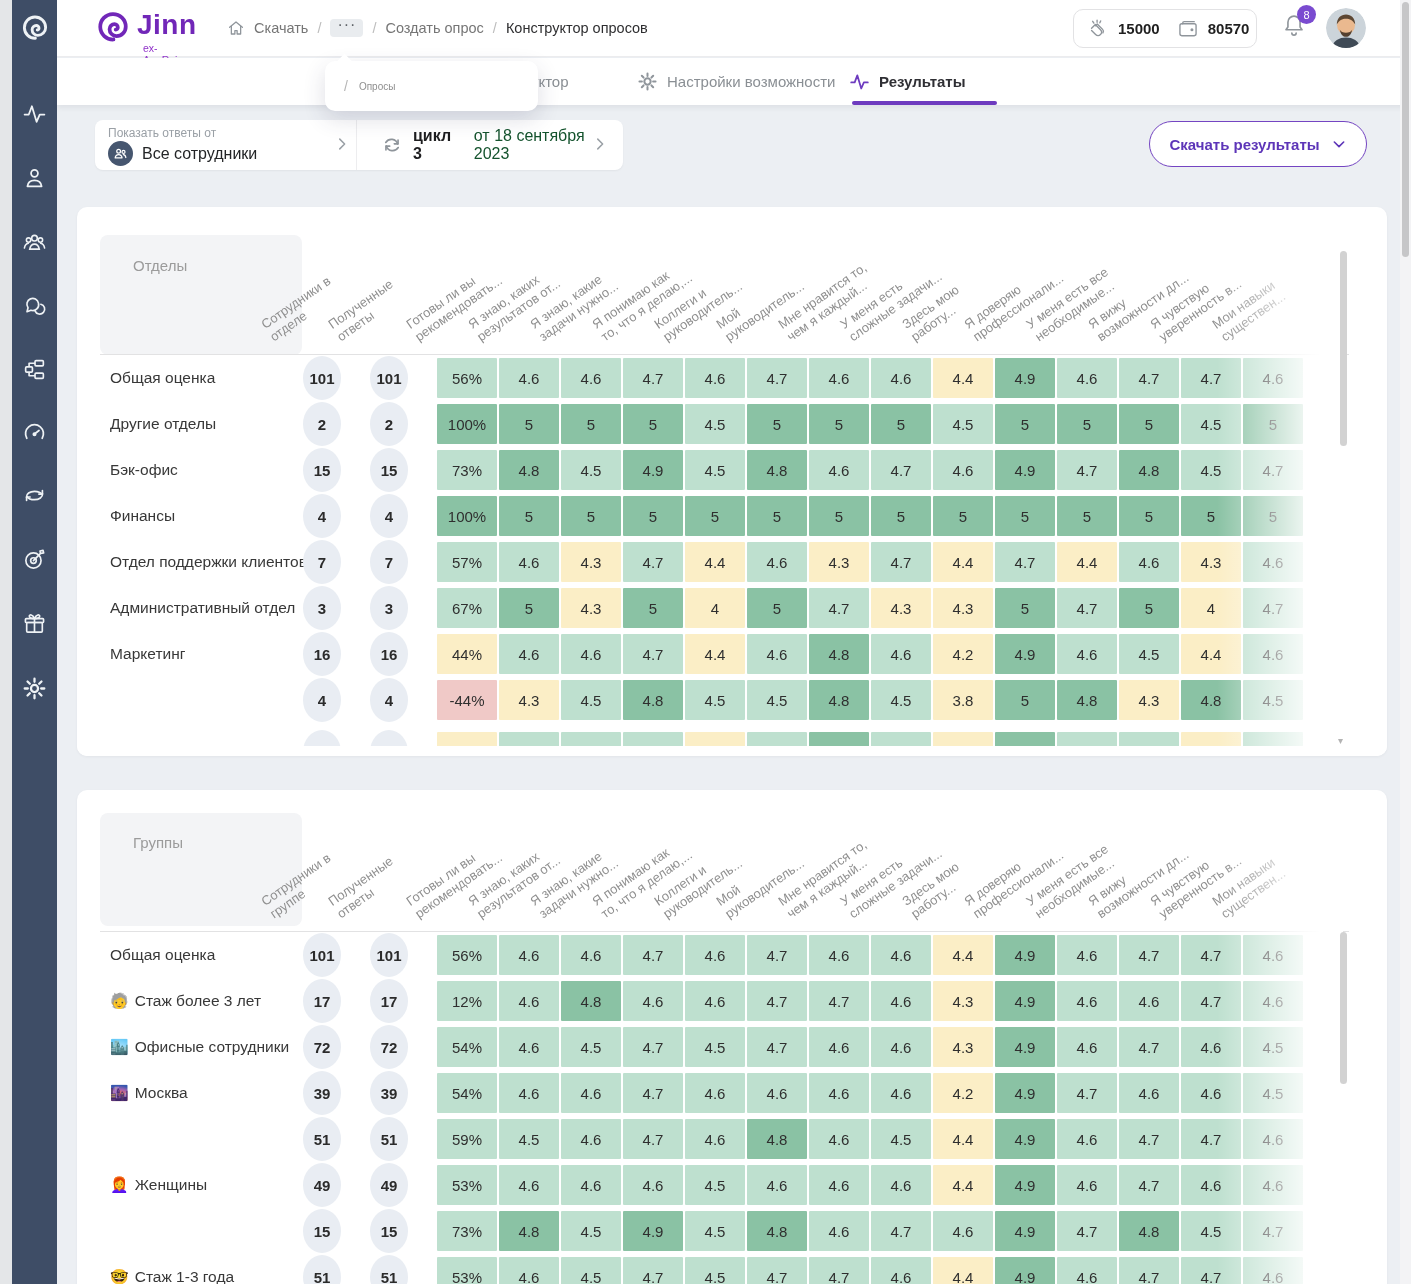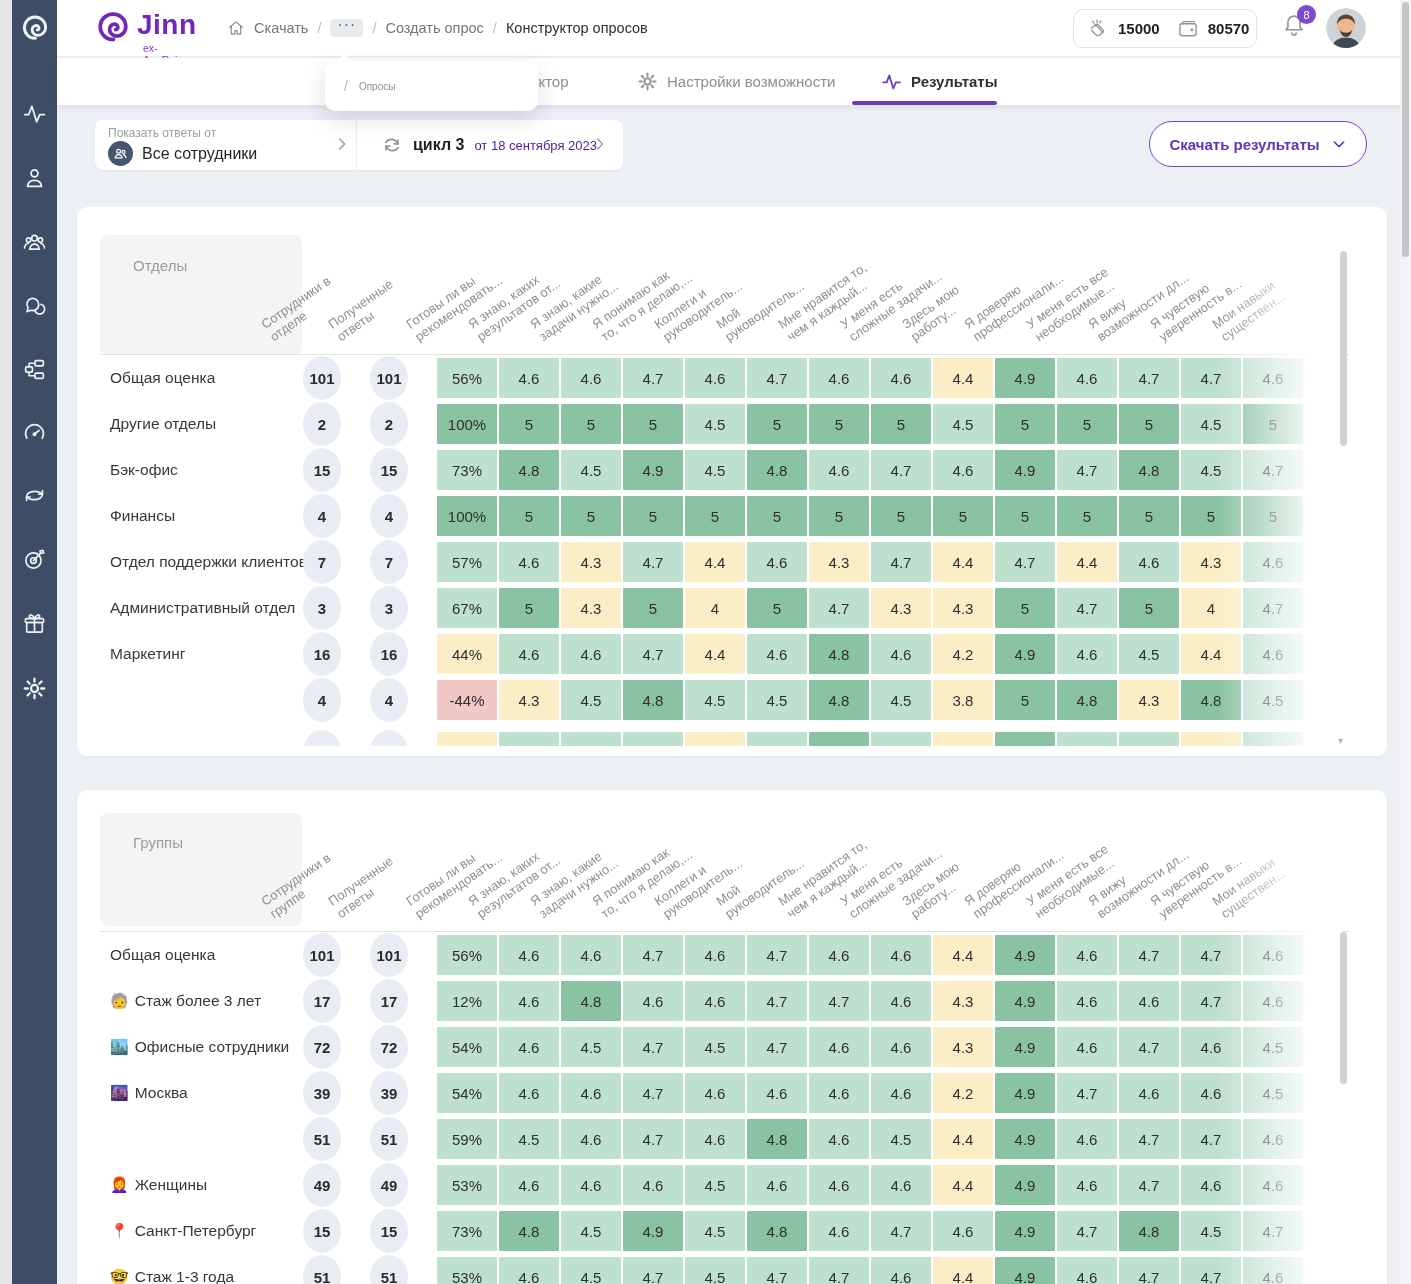--- a/index.html
+++ b/index.html
@@ -42,21 +42,21 @@
   
   #filter-card{left:95px;top:120px;width:528px;height:50px;background:#fff;border-radius:8px;box-shadow:0 1px 2px rgba(0,0,0,.05);display:flex}
   #resp-sel{width:262px;position:relative;border-right:1px solid #ededef;cursor:pointer}
   #resp-sel .lbl{position:absolute;left:13px;top:6px;font-size:12px;color:#9aa0a6}
   #resp-sel .who{position:absolute;left:13px;top:21px;display:flex;align-items:center;gap:9px}
   #resp-sel .pplc{width:25px;height:25px;border-radius:50%;background:#46566f;color:#fff;display:flex;align-items:center;justify-content:center}
   #resp-sel .val{font-size:16px;color:#232527}
   .chev{position:absolute;top:15px;color:#9aa0a6}
   #cycle-sel{flex:1;position:relative;display:flex;align-items:center;gap:10px;padding-left:24px;cursor:pointer}
   #cycle-sel .cyc{font-size:16px;font-weight:bold;color:#1e1e20}
-  #cycle-sel .dt{font-size:13px;color:#4c1d95}
+  #cycle-sel .dt{font-size:16px;color:#14532d}
   #download-btn{left:1149px;top:121px;width:218px;height:46px;border:1.5px solid #7445c2;border-radius:23px;background:#fff;color:#5d35b8;font-size:15px;font-weight:bold;display:flex;align-items:center;justify-content:center;gap:11px;cursor:pointer}
   
   .card{position:absolute;left:77px;width:1310px;background:#fff;border-radius:10px;box-shadow:0 1px 3px rgba(30,40,60,.05);overflow:hidden}
   #card1{top:207px;height:549px}
   #card2{top:790px;height:560px}
   .thead{position:absolute;left:0;top:0;width:100%}
   .thead-grey{position:absolute;left:23px;background:#f3f4f6;border-radius:8px}
   .card-title{position:absolute;left:56px;font-size:15px;color:#9b9b9b}
   .thead-line{position:absolute;left:23px;right:38px;height:1px;background:#e2e2e3}
   .colhead{position:absolute;transform:rotate(-35deg);transform-origin:left bottom;font-size:13px;color:#8f8f8f;line-height:1.18;white-space:pre}
@@ -225,21 +225,21 @@
   </div>
   <div class="tab" style="left:580px">
     <span class="ico">
       <svg width="21" height="21" viewBox="0 0 24 24" fill="none" stroke="currentColor" stroke-width="2.3" stroke-linecap="round">
           <circle cx="12" cy="12" r="3.6"></circle>
           <path d="M12 2.8v2.8M12 18.4v2.8M2.8 12h2.8M18.4 12h2.8M5.5 5.5l2 2M16.5 16.5l2 2M18.5 5.5l-2 2M7.5 16.5l-2 2"></path>
         </svg>
     </span>
     <span>Настройки возможности</span>
   </div>
-  <div class="tab active" style="left:824px">
+  <div class="tab active" style="left:792px">
     <span class="ico" style="color:#6d3bbf">
       <svg width="21" height="21" viewBox="0 0 24 24" fill="none" stroke="currentColor" stroke-width="2" stroke-linecap="round" stroke-linejoin="round">
           <path d="M2.5 13h4l3-8 4.5 15 3-7h4.5"></path>
         </svg>
     </span>
     <span>Результаты</span>
   </div>
   <div id="tab-underline"></div>
 </div>
 
@@ -678,23 +678,20 @@
         <div class="cell c-light" style="left: 732px;">4.6</div>
         <div class="cell c-light" style="left: 794px;">4.6</div>
         <div class="cell c-yellow" style="left: 856px;">4.4</div>
         <div class="cell c-dark" style="left: 918px;">4.9</div>
         <div class="cell c-light" style="left: 980px;">4.6</div>
         <div class="cell c-light" style="left: 1042px;">4.7</div>
         <div class="cell c-light" style="left: 1104px;">4.6</div>
         <div class="cell c-light" style="left: 1166px;">4.6</div>
       </div>
       <div class="row" style="top: 418px;">
-        <div class="rlabel">
-          <span><span class="em">📍</span>Санкт-Петербург</span>
-        </div>
         <div class="chip" style="left: 226px;">15</div>
         <div class="chip" style="left: 293px;">15</div>
         <div class="cell c-light" style="left: 360px;">73%</div>
         <div class="cell c-dark" style="left: 422px;">4.8</div>
         <div class="cell c-light" style="left: 484px;">4.5</div>
         <div class="cell c-dark" style="left: 546px;">4.9</div>
         <div class="cell c-light" style="left: 608px;">4.5</div>
         <div class="cell c-dark" style="left: 670px;">4.8</div>
         <div class="cell c-light" style="left: 732px;">4.6</div>
         <div class="cell c-light" style="left: 794px;">4.7</div>

